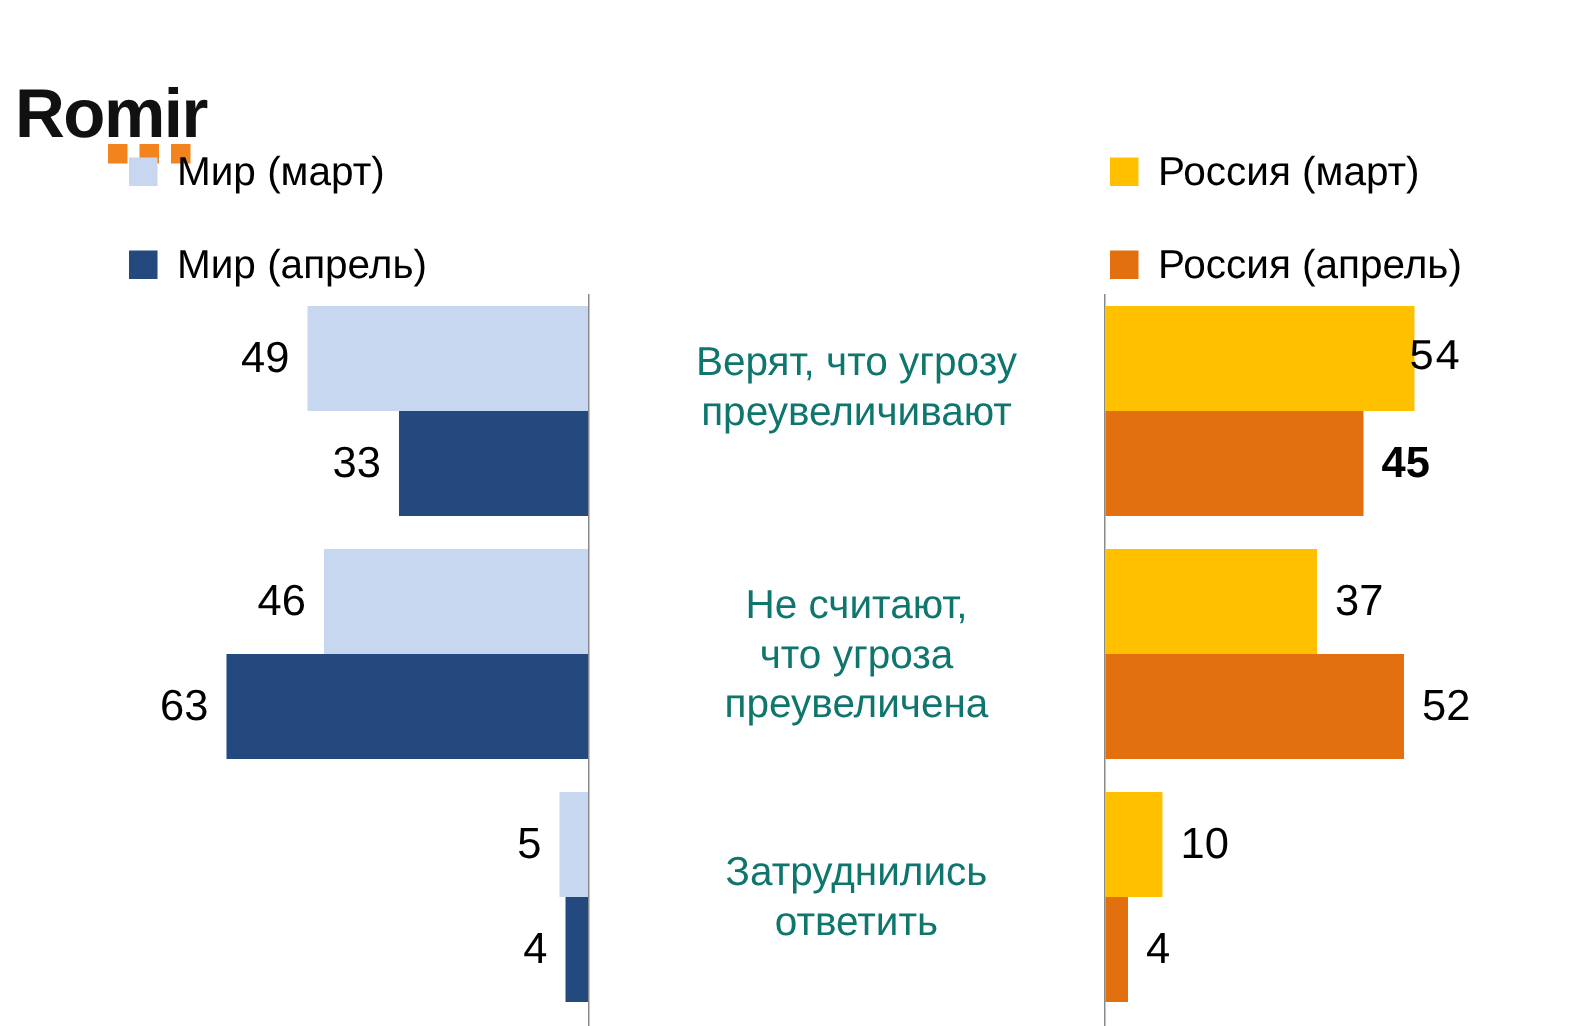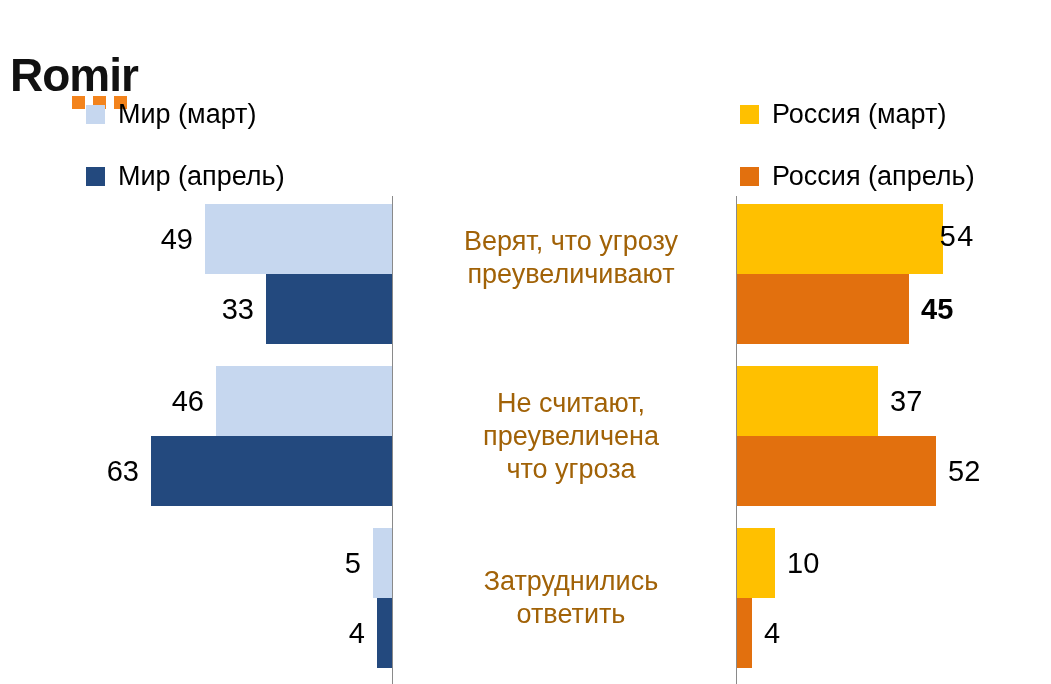--- a/index.html
+++ b/index.html
@@ -134,21 +134,21 @@
     width: 318px;
     height: 488px;
   }
   .category-label {
     position: absolute;
     left: 0;
     width: 318px;
     text-align: center;
     font-size: 27px;
     line-height: 33px;
-    color: #a16207;
+    color: #0f766e;
   }
 </style>
 </head>
 <body>
 
 <div id="logo">
   <div id="logo-text" style="color: rgb(17, 17, 17);">Romir</div>
   <div class="logo-dot d1" style="background: rgb(243, 131, 28);"></div>
   <div class="logo-dot d2" style="background: rgb(243, 131, 28);"></div>
   <div class="logo-dot d3" style="background: rgb(243, 131, 28);"></div>
@@ -236,20 +236,20 @@
 
 </div>
 
 <div id="categories">
     <div class="category-label" style="top: 28.5px;">
       <div>Верят, что угрозу</div>
       <div>преувеличивают</div>
     </div>
     <div class="category-label" style="top: 190.5px;">
       <div>Не считают,</div>
+      <div>что угроза</div>
       <div>преувеличена</div>
-      <div>что угроза</div>
     </div>
     <div class="category-label" style="top: 369px;">
       <div>Затруднились</div>
       <div>ответить</div>
     </div>
   </div>
 
 </body></html>

